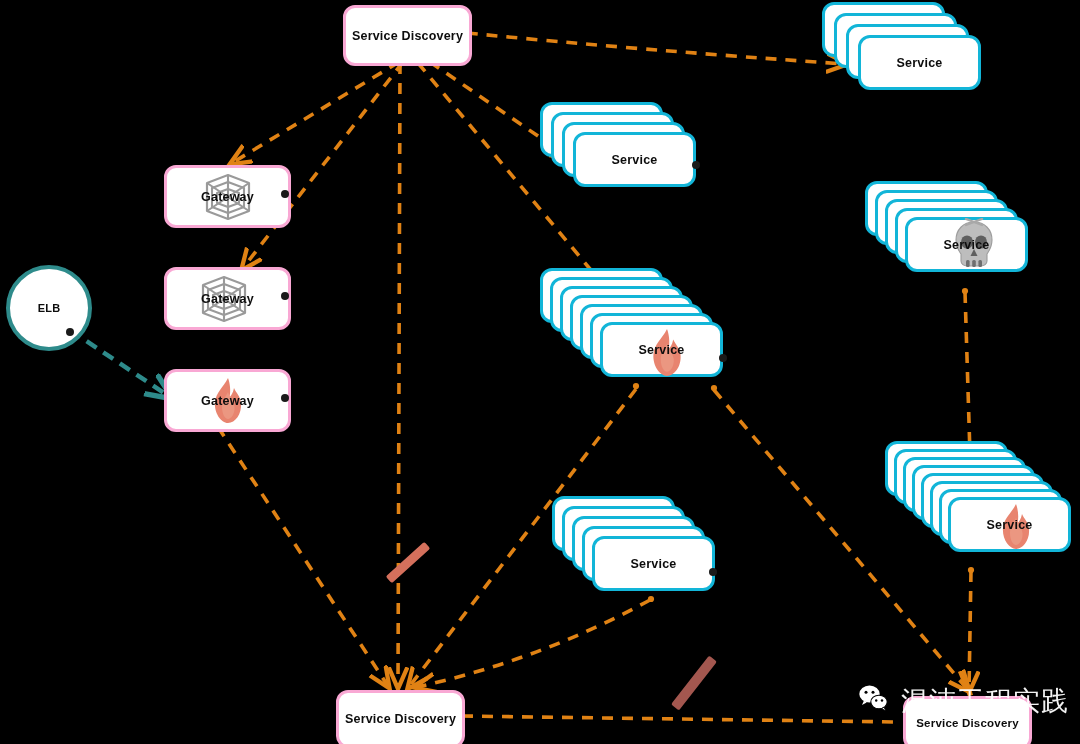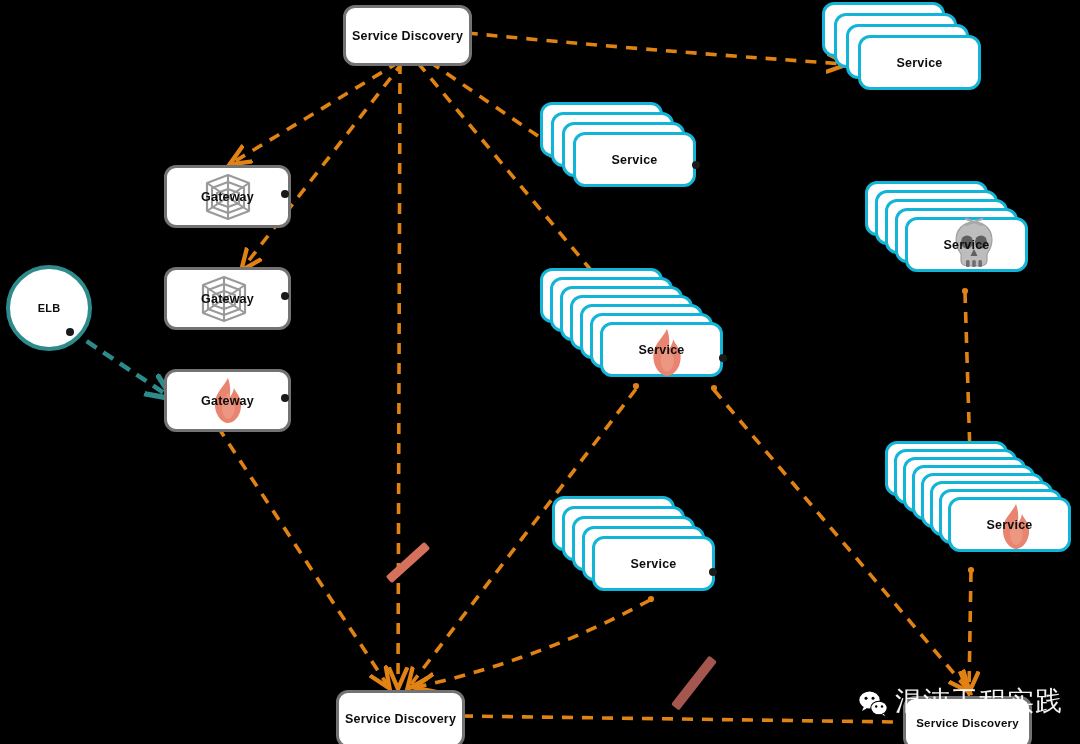--- a/index.html
+++ b/index.html
@@ -4,21 +4,21 @@
 <style>
   html,body{margin:0;padding:0;background:#000;}
   body{width:1080px;height:744px;overflow:hidden;
        font-family:"Liberation Sans","DejaVu Sans",sans-serif;}
   #stage{position:relative;width:1080px;height:744px;background:#000;}
   #edges{position:absolute;left:0;top:0;width:1080px;height:744px;}
 
   
   .node{position:absolute;box-sizing:border-box;}
   .card{position:absolute;left:0;top:0;width:100%;height:100%;
-        background:#ffffff;border:3px solid #737373;border-radius:12px;
+        background:#ffffff;border:3px solid #f9a8d4;border-radius:12px;
         display:flex;align-items:center;justify-content:center;}
   .stackcard{position:absolute;background:#ffffff;border:3px solid #12b5d8;
              border-radius:12px;box-sizing:border-box;}
   .label{position:relative;z-index:6;font-weight:bold;color:#0d0d0d;
          font-size:12.5px;letter-spacing:.2px;white-space:nowrap;}
   .label.small{font-size:11.5px;}
   .front{z-index:5;}
   .port{position:absolute;width:8px;height:8px;border-radius:50%;
         background:#1a1a1a;z-index:7;}
 
@@ -29,22 +29,22 @@
 
   
   .icon{position:absolute;z-index:4;pointer-events:none;}
   .icon svg{display:block;}
 
   
   .breakbar{position:absolute;background:#d4705c;z-index:8;border-radius:2px;}
   .breakbar.soft{background:rgba(226,120,110,.72);}
 
   
-  .watermark{position:absolute;z-index:20;display:flex;align-items:flex-end;
-             gap:7px;pointer-events:none;}
+  .watermark{position:absolute;z-index:20;display:flex;align-items:flex-start;
+             gap:13px;pointer-events:none;}
   .wm-text{color:#ffffff;font-size:27px;font-weight:500;
            font-family:"DejaVu Sans",sans-serif;letter-spacing:1px;
            opacity:.95;}
   .wm-logo{width:30px;height:30px;}
 </style>
 </head>
 <body>
 
 <div id="stage">
 

